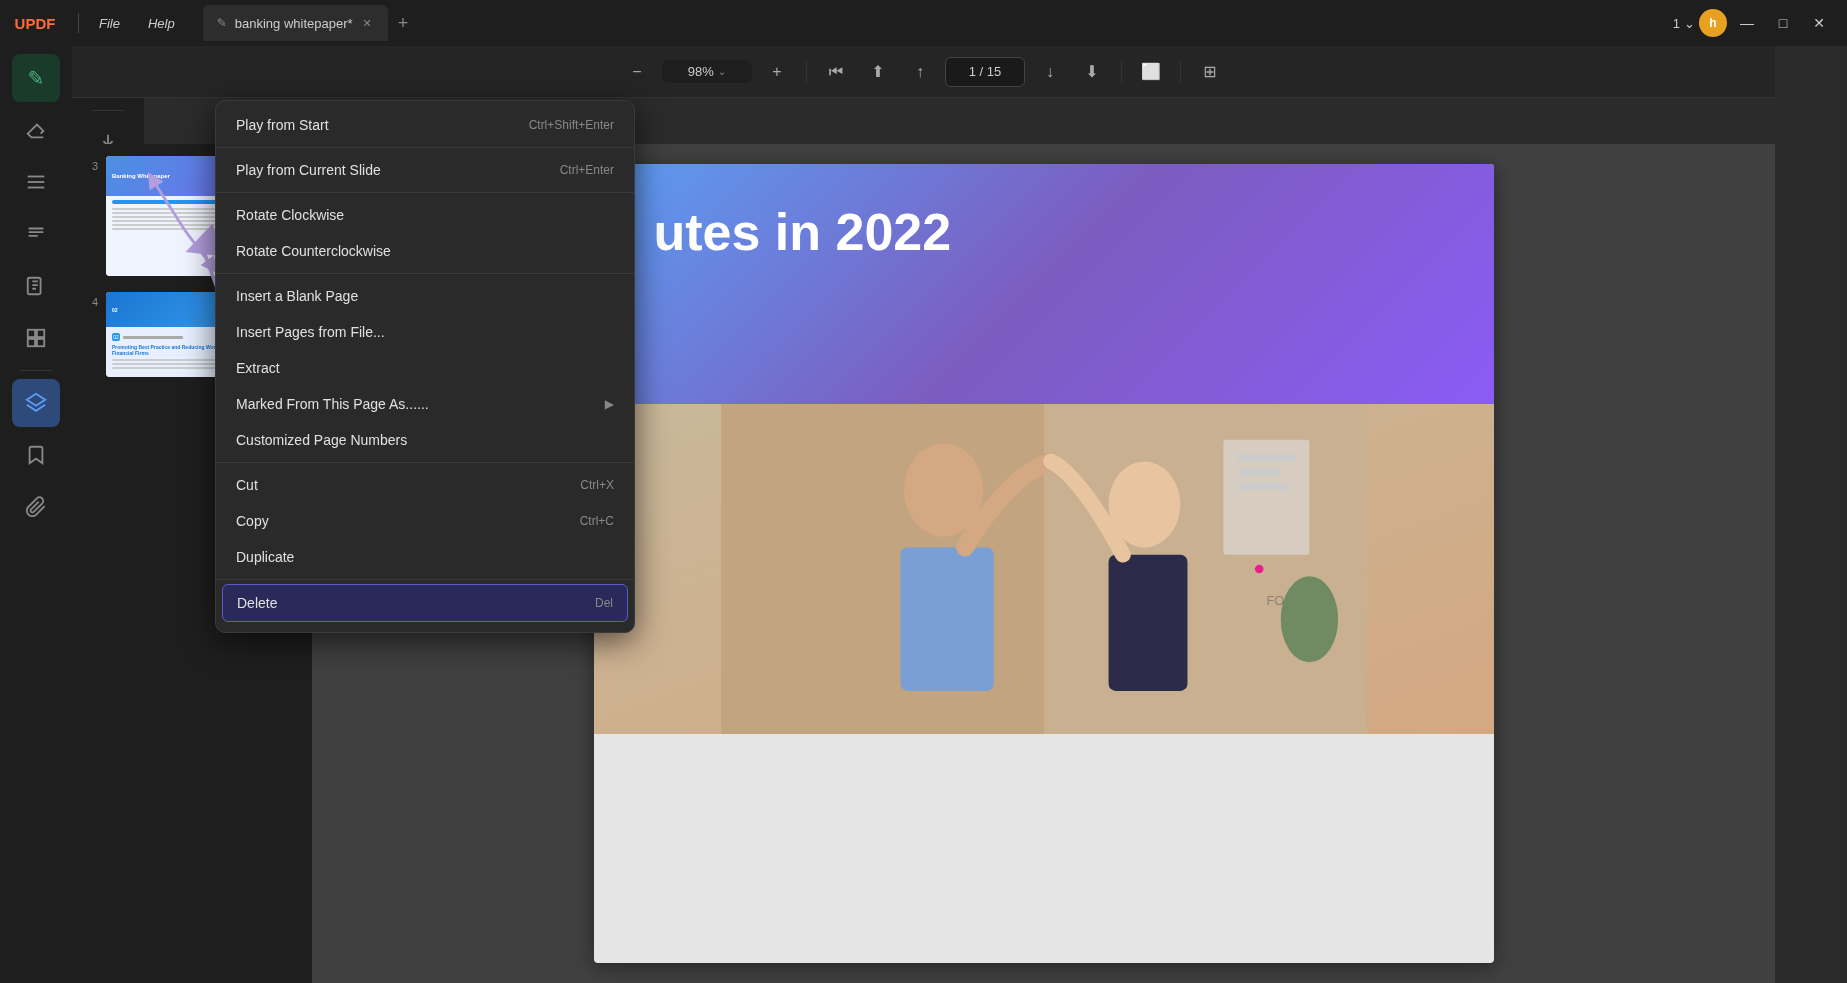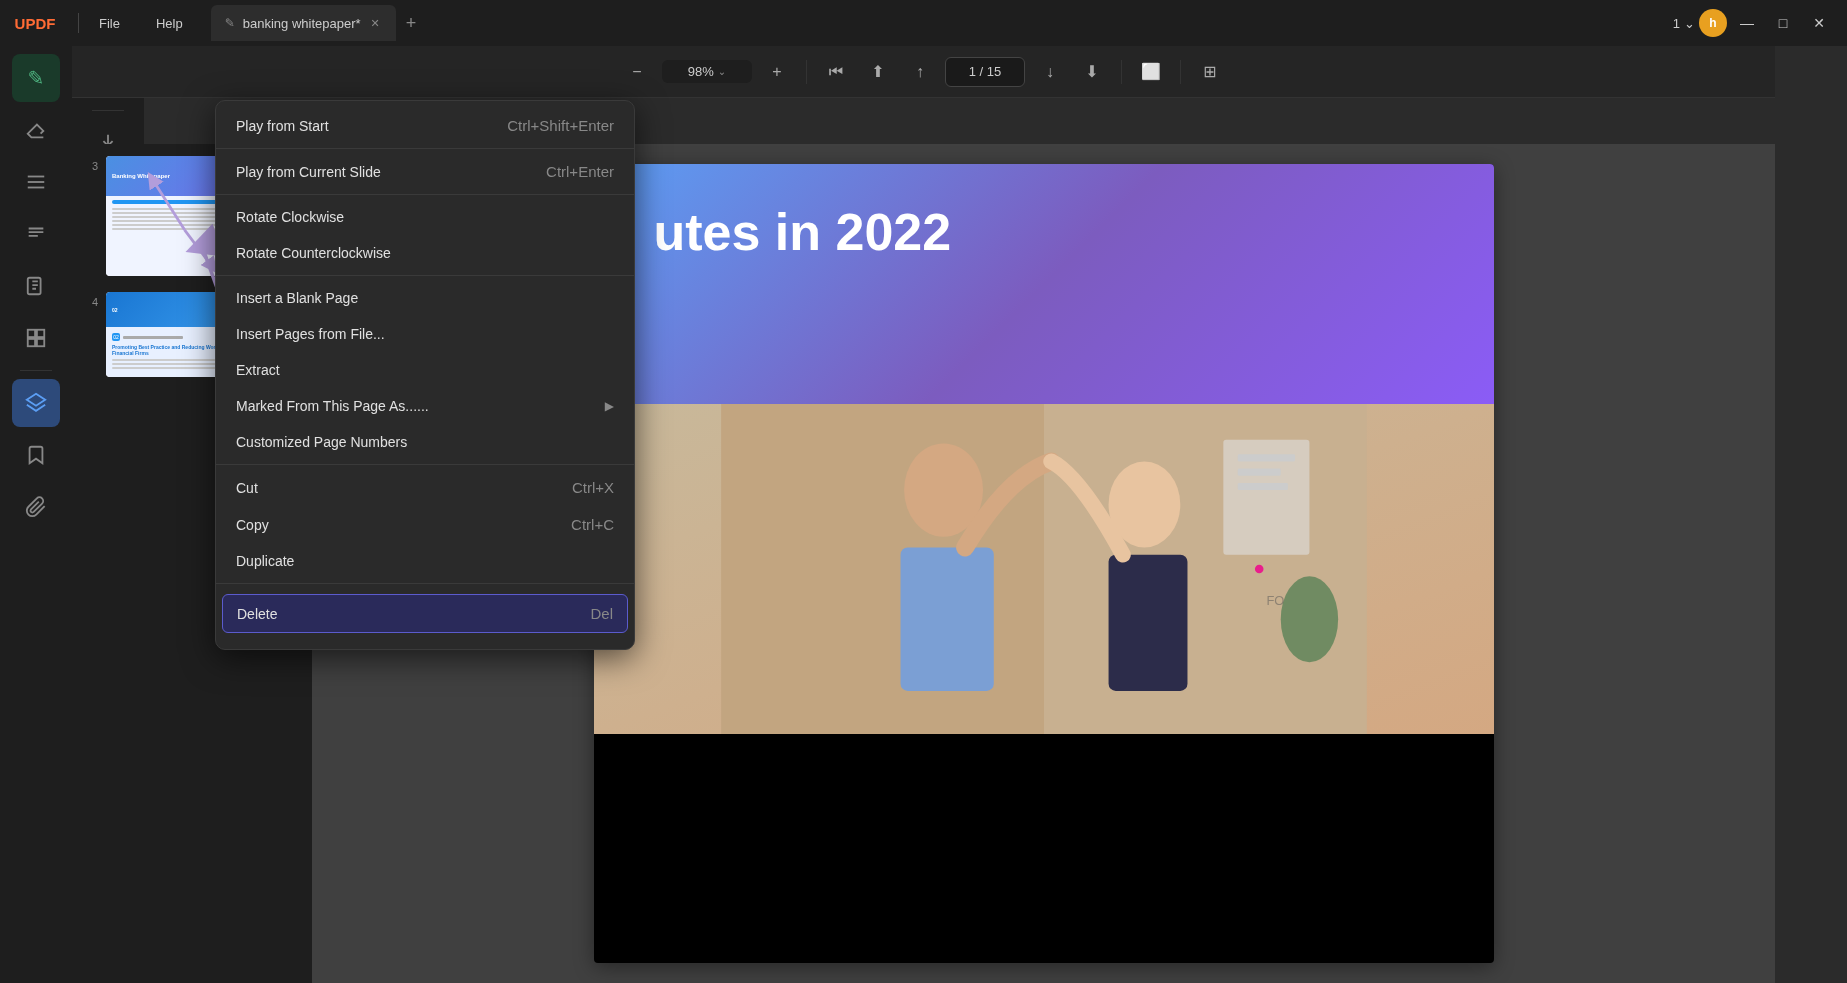--- a/index.html
+++ b/index.html
@@ -34,21 +34,22 @@
     }
     .title-bar-divider {
       width: 1px;
       height: 20px;
       background: #444;
       margin: 0 8px;
     }
     .title-bar-menu {
       display: flex;
       align-items: center;
-      gap: 12px;
+      gap: 4px;
+      font-style: italic;
     }
     .menu-item {
       color: #ccc;
       font-size: 13px;
       padding: 4px 12px;
       cursor: pointer;
       border-radius: 4px;
     }
     .tab-bar {
       display: flex;
@@ -335,21 +336,21 @@
     .pdf-viewer {
       flex: 1;
       background: #404040;
       overflow: auto;
       display: flex;
       justify-content: center;
       padding: 20px;
       position: relative;
     }
     .pdf-page {
-      background: #000000;
+      background: #e5e5e5;
       width: 900px;
       min-height: 700px;
       border-radius: 4px;
       overflow: hidden;
       box-shadow: 0 4px 20px rgba(0,0,0,0.4);
       position: relative;
     }
     .pdf-header-banner {
       width: 100%;
       height: 240px;
@@ -398,26 +399,26 @@
       justify-content: space-between;
       padding: 10px 20px;
       color: #e0e0e0;
       font-size: 14px;
       cursor: pointer;
     }
     .context-item.highlighted {
       background: #2a2a5a;
       border: 1px solid #5b5bcd;
       border-radius: 6px;
-      margin: 10px 6px;
+      margin: 4px 6px;
       padding: 10px 14px;
     }
     .context-shortcut {
       color: #888;
-      font-size: 15px;
+      font-size: 12px;
     }
     .context-arrow {
       color: #888;
       font-size: 12px;
     }
     .context-separator {
       height: 1px;
       background: #3a3a3a;
       margin: 4px 0;
     }

